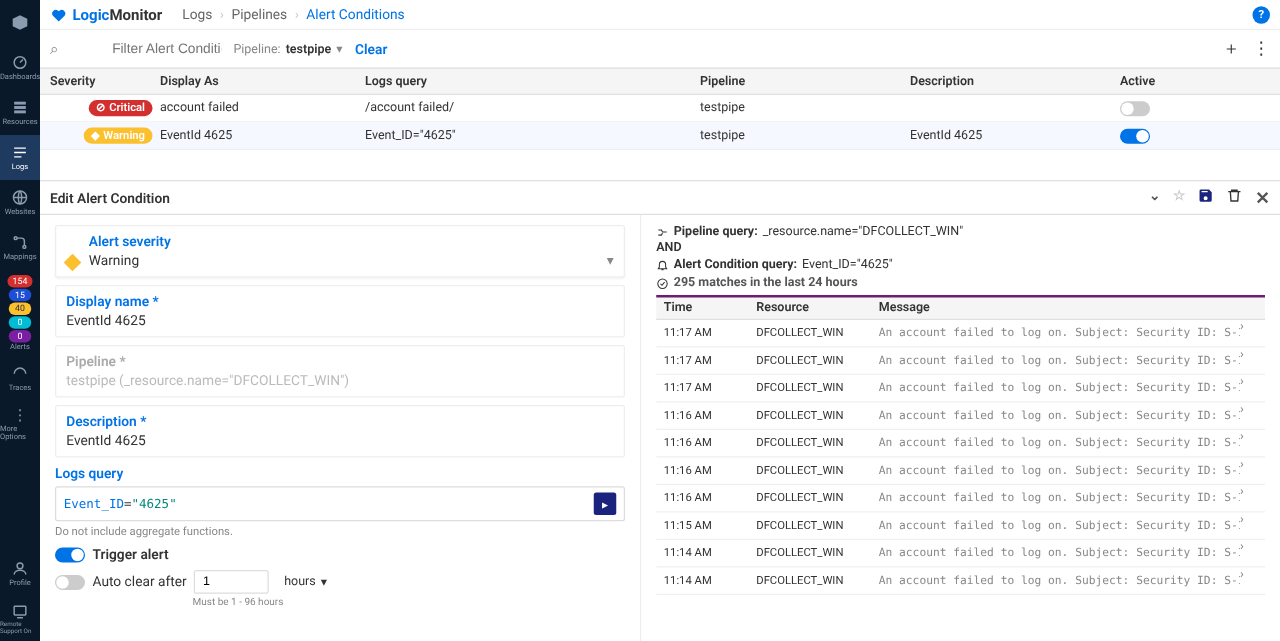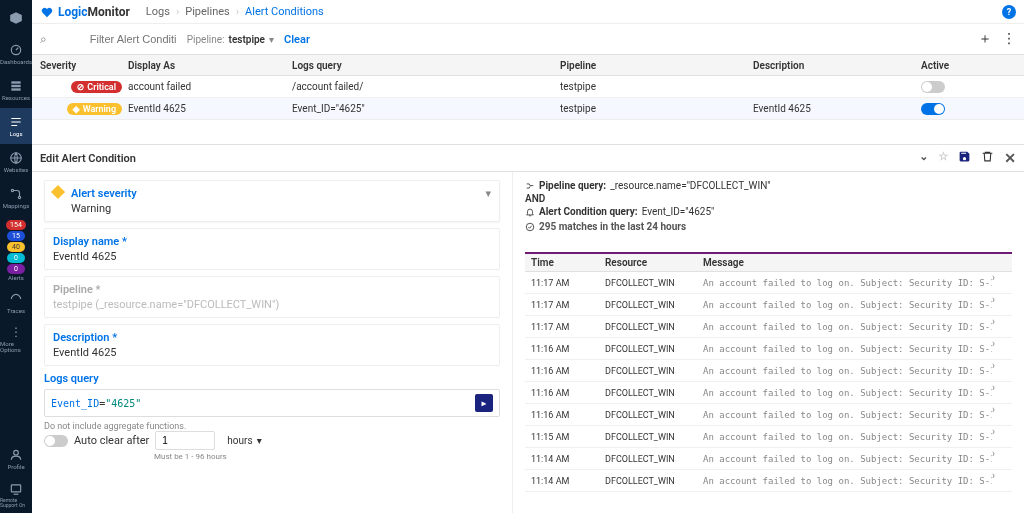--- a/index.html
+++ b/index.html
@@ -29,21 +29,21 @@
 .filter-input { border:none; outline:none; font-size:11px; color:#888; width:120px;padding-left:33px; }
 .pipeline-select { font-size:10px; color:#888; display:flex; align-items:center; gap:4px; cursor:pointer; }
 .pipeline-val { color:#333; font-weight:600; }
 .clear-link { color:#0073e6; font-size:11px; cursor:pointer; font-weight:600; }
 .filter-actions { margin-left:auto; display:flex; gap:10px; }
 .plus-icon,.dots-icon { font-size:14px; color:#333; cursor:pointer; }
 .table-header { height:22px; background:#f5f5f5; border-top:1px solid #e0e0e0; border-bottom:1px solid #e0e0e0; display:flex; font-size:10px; font-weight:600; color:#333; }
 .col-sev { width:96px; padding-left:8px; display:flex; align-items:center; }
 .col-disp { width:164px; display:flex; align-items:center; }
 .col-query { width:268px; display:flex; align-items:center; }
-.col-pipe { width:193px; display:flex; align-items:center; }
+.col-pipe { width:168px; display:flex; align-items:center; }
 .col-desc { width:168px; display:flex; align-items:center; }
 .col-active { width:78px; display:flex; align-items:center; }
 .table-row { height:22px; border-bottom:1px solid #eee; display:flex; font-size:10px; }
 .sev-pill { display:inline-flex; align-items:center; gap:3px; border-radius:9px; padding:1px 6px; color:#fff; font-size:9px; font-weight:600; margin-left:auto; margin-right:6px; }
 .sev-critical { background:#d32f2f; }
 .sev-warning { background:#fbc02d; color:#fff; }
 .toggle { width:24px; height:12px; background:#ccc; border-radius:6px; position:relative; cursor:pointer; }
 .toggle.on { background:#0073e6; }
 .toggle::after { content:''; width:10px; height:10px; background:#fff; border-radius:50%; position:absolute; top:1px; left:1px; }
 .toggle.on::after { left:13px; }
@@ -68,21 +68,21 @@
 .toggle-row { display:flex; align-items:center; gap:6px; margin:6px 0; font-size:11px; }
 .auto-clear-row { display:flex; align-items:center; gap:6px; font-size:11px; }
 .num-input { border:1px solid #ddd; border-radius:2px; padding:3px 6px; width:60px; font-size:10px; }
 .unit-select { padding:3px 6px; font-size:10px; display:flex; align-items:center; gap:4px; }
 .must-note { font-size:8px; color:#888; margin-top:2px; margin-left:110px; }
 .edit-right { flex:1; padding:8px 12px; border-left:1px solid #eee; overflow:hidden; display:flex; flex-direction:column; }
 .query-info { font-size:10px; color:#333; margin-bottom:2px; }
 .query-info-row { display:flex; align-items:center; gap:4px; }
 .query-info-row svg { width:10px; height:10px; }
 .and-text { font-size:10px; font-weight:600; margin:2px 0; }
-.matches-row { display:flex; align-items:center; gap:4px; font-size:10px; color:#555; margin-top:2px; margin-bottom:20px; }
+.matches-row { display:flex; align-items:center; gap:4px; font-size:10px; color:#555; margin-top:2px; margin-bottom:4px; }
 .results-header { display:flex; background:#f5f5f5; border-top:2px solid #701a75; border-bottom:1px solid #e0e0e0; height:20px; font-size:10px; font-weight:600; }
 .rcol-time { width:80px; padding-left:6px; display:flex; align-items:center; }
 .rcol-res { width:98px; display:flex; align-items:center; }
 .rcol-msg { flex:1; display:flex; align-items:center; }
 .rcol-exp { width:20px; }
 .results-body { flex:1; overflow-y:auto; }
 .results-row { display:flex; height:22px; border-bottom:1px solid #f0f0f0; font-size:9px; }
 .results-row .rcol-msg { font-family:monospace; color:#888; white-space:nowrap; overflow:hidden; text-overflow:ellipsis; }
 .chev { color:#888; cursor:pointer; font-size:10px; }
 </style>
@@ -251,21 +251,21 @@
         </svg>
       <svg width="13" height="13" viewBox="0 0 24 24" fill="none" stroke="#333" stroke-width="2">
           <path d="M3 6h18M8 6V4h8v2M6 6l1 14h10l1-14"></path>
         </svg>
       <span style="font-size:14px">✕</span>
     </div>
   </div>
 
   <div class="edit-body">
     <div class="edit-left">
-      <div class="field-card alert" style="display:flex;align-items:flex-start">
+      <div class="field-card alert" style="display:flex;align-items:flex-end">
         <span class="sev-diamond"></span>
         <div style="margin-left:8px;flex:1">
           <div class="field-label">Alert severity</div>
           <div class="field-value">Warning</div>
         </div>
         <span class="dropdown-arrow">▾</span>
       </div>
 
       <div class="field-card">
         <div class="field-label">Display name *</div>
@@ -284,20 +284,24 @@
 
       <div class="field-label" style="margin:4px 0">Logs query</div>
       <div class="query-box">
         <span class="query-key">Event_ID</span>
           <span>=</span>
           <span class="query-val">"4625"</span>
         <div class="run-btn">▶</div>
       </div>
       <div class="field-note">Do not include aggregate functions.</div>
 
+      <div class="toggle-row">
+        <div class="toggle on"></div>
+        <span style="font-weight:600">Trigger alert</span>
+      </div>
 
       <div class="auto-clear-row">
         <div class="toggle"></div>
         <span>Auto clear after</span>
         <input class="num-input" value="1" style="">
         <div class="unit-select">
             <span>hours</span>
             <span>▾</span>
           </div>
       </div>

